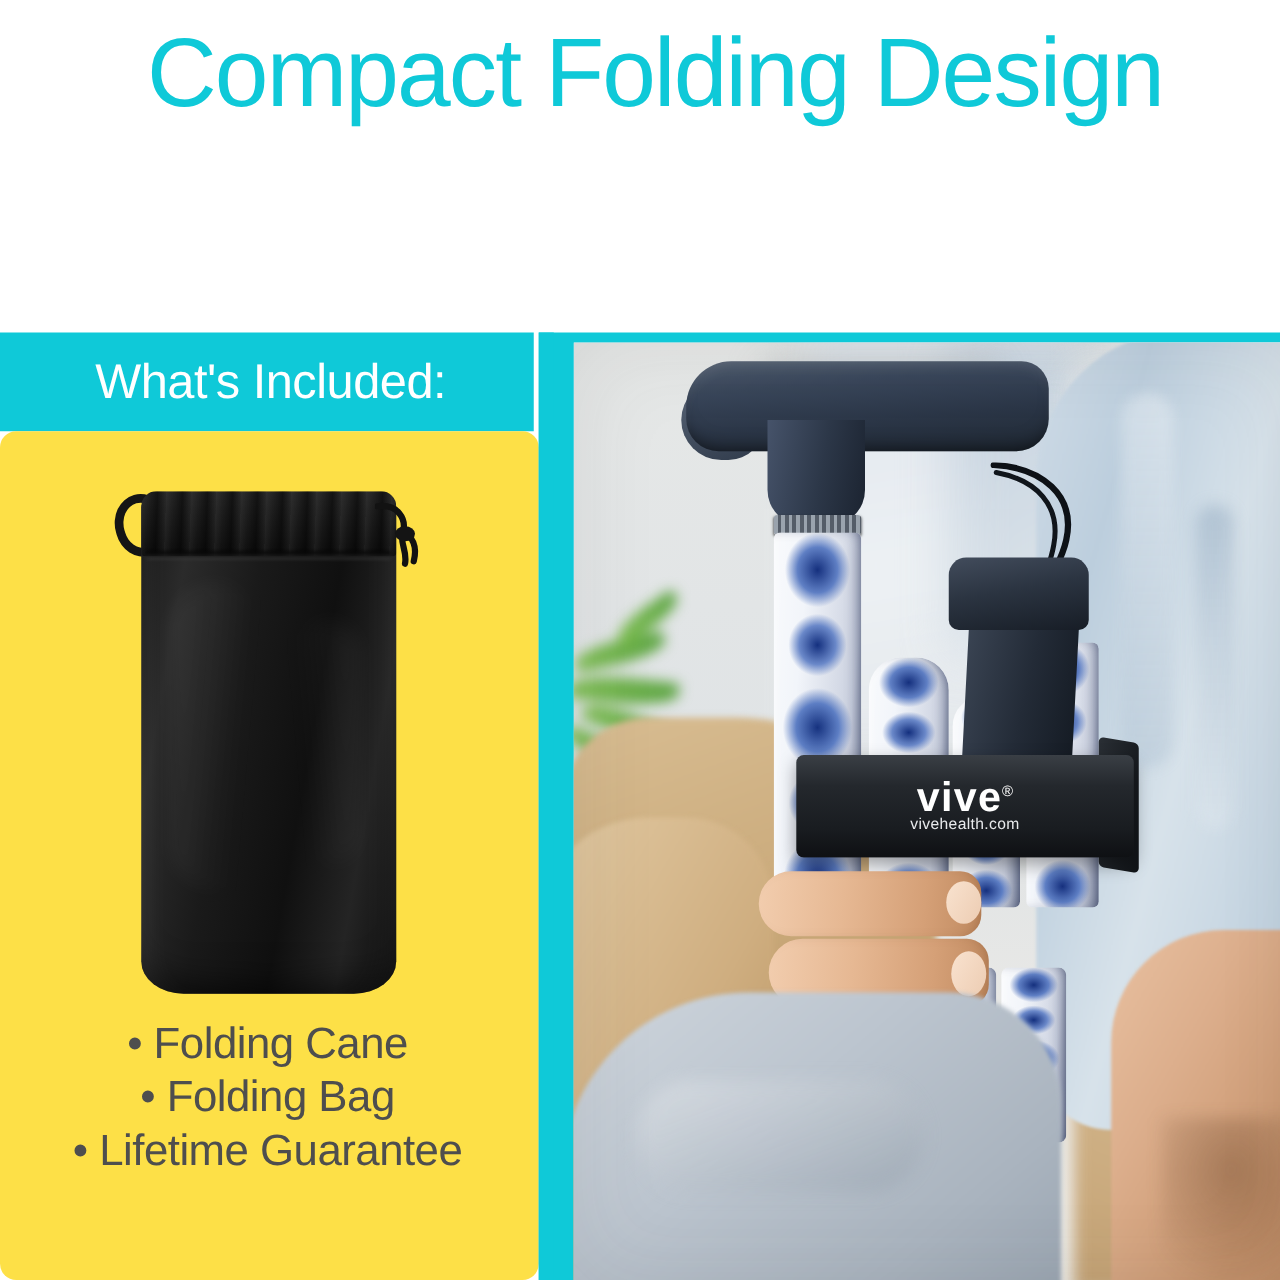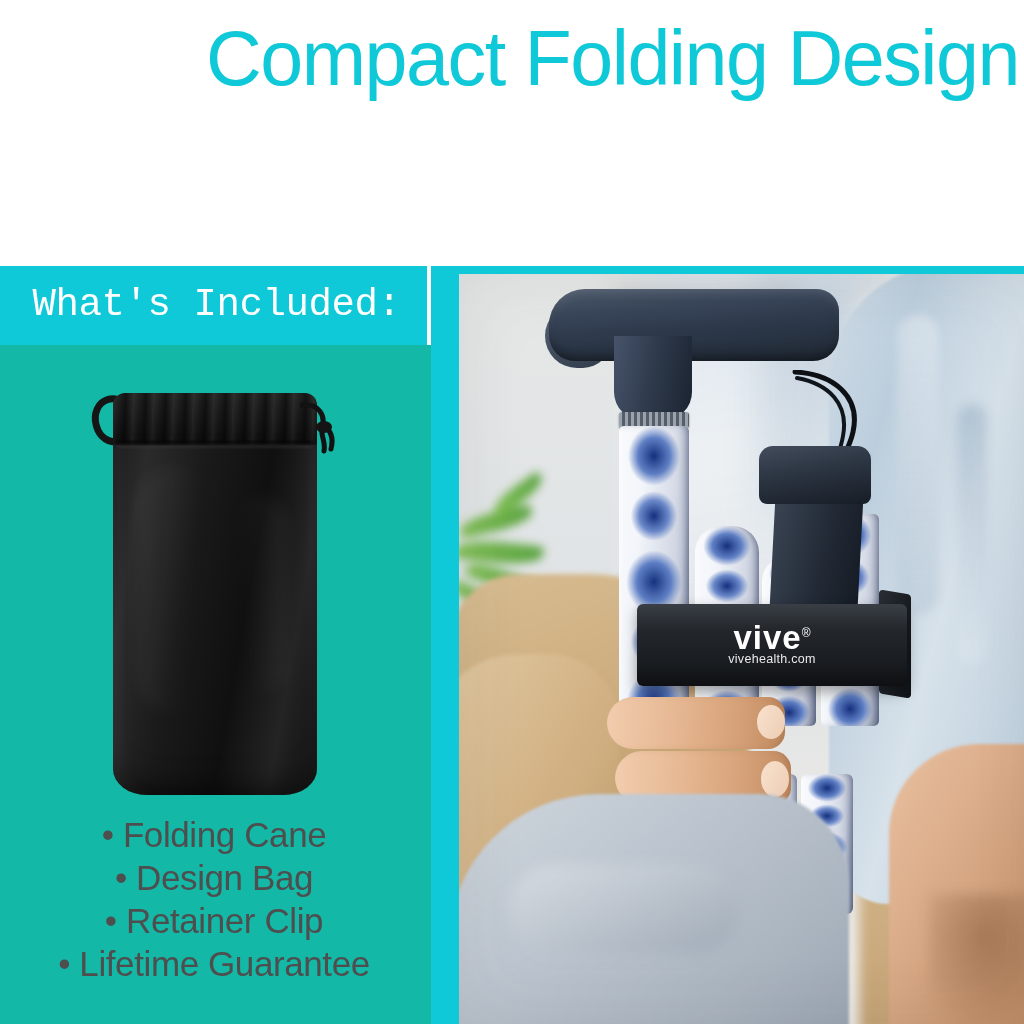--- a/index.html
+++ b/index.html
@@ -19,26 +19,26 @@
     position: relative;
     width: 1024px;
     height: 1024px;
     background: #ffffff;
     overflow: hidden;
   }
 
   
   .header-block {
     position: absolute;
-    left: 0;
+    left: 12px;
     top: 0;
     width: 938px;
     height: 266px;
     background: #ffffff;
-    text-align: right;
+    text-align: center;
   }
   .headline {
     position: absolute;
     left: 0;
     top: 12px;
     width: 1024px;
     font-size: 78px;
     line-height: 92px;
     font-weight: 400;
     letter-spacing: -1.5px;
@@ -68,31 +68,31 @@
     height: 79px;
     background: #0fc9d8;
     color: #ffffff;
     font-size: 39px;
     line-height: 79px;
     text-align: center;
     letter-spacing: -0.4px;
     white-space: nowrap;
     box-sizing: border-box;
     padding-left: 6px;
-    font-family: Liberation Mono, monospace;
   }
 
   .left-panel {
     position: absolute;
     left: 0;
     top: 345px;
     width: 431px;
     height: 679px;
-    background: #14b8a6;
+    background: #fde047;
     overflow: hidden;
+    border-radius: 13px;
   }
 
   
   .bag-wrap {
     position: absolute;
     left: 0;
     top: 0;
     width: 431px;
     height: 470px;
   }
@@ -449,22 +449,21 @@
         <svg width="40" height="60" viewBox="0 0 40 60">
           <path d="M2 4 C 18 2, 26 14, 22 26 C 20 34, 26 40, 24 50" stroke="#121212" stroke-width="5" fill="none" stroke-linecap="round"></path>
           <path d="M22 24 C 30 28, 34 36, 31 48" stroke="#121212" stroke-width="5" fill="none" stroke-linecap="round"></path>
           <ellipse cx="24" cy="26" rx="8" ry="6" fill="#141414"></ellipse>
         </svg>
       </div>
     </div>
 
     <div class="bullet-list">
       <span class="bullet-item">• Folding Cane</span>
-      <span class="bullet-item">• Design Bag</span>
-      <span class="bullet-item">• Retainer Clip</span>
+      <span class="bullet-item">• Folding Bag</span>
       <span class="bullet-item">• Lifetime Guarantee</span>
     </div>
   </div>
 
   <div class="photo-frame">
     <div class="photo">
 
       <div class="bg-wall"></div>
       <div class="bg-window"></div>
       <div class="bg-window2"></div>

